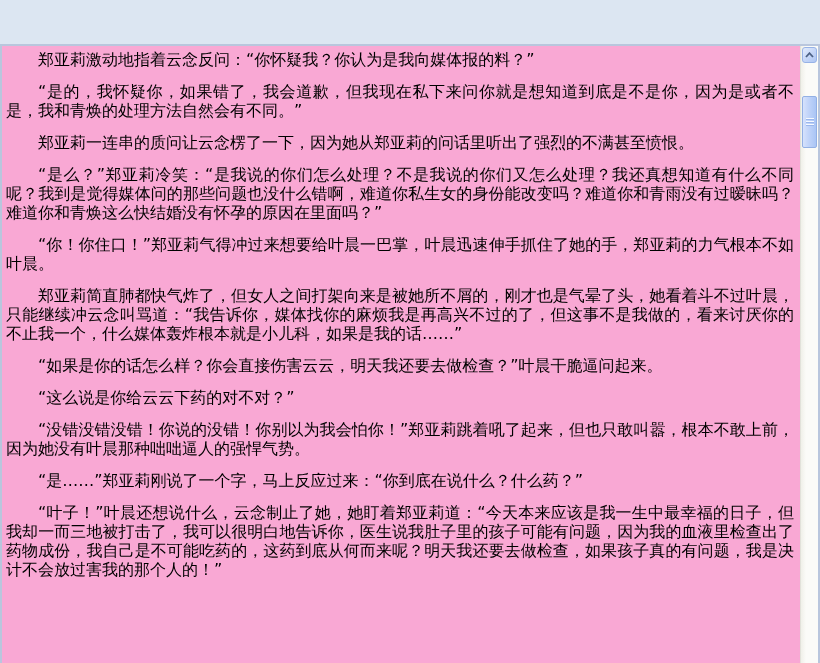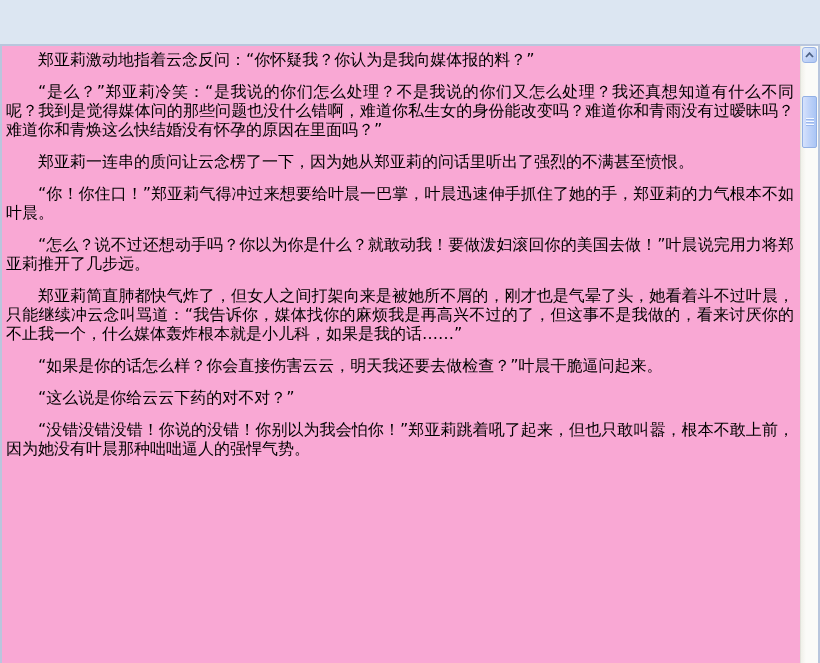--- a/index.html
+++ b/index.html
@@ -98,28 +98,30 @@
     );
   }
 </style>
 </head>
 <body>
 
 <div class="screen">
 
   <div class="content">
     <p>郑亚莉激动地指着云念反问：“你怀疑我？你认为是我向媒体报的料？”</p>
+    <p>“是的，我怀疑你，如果错了，我会道歉，但我现在私下来问你就是想知道到底是不是你，因为是或者不是，我和青焕的处理方法自然会有不同。”</p>
+    <p>郑亚莉一连串的质问让云念楞了一下，因为她从郑亚莉的问话里听出了强烈的不满甚至愤恨。</p>
     <p>“是么？”郑亚莉冷笑：“是我说的你们怎么处理？不是我说的你们又怎么处理？我还真想知道有什么不同呢？我到是觉得媒体问的那些问题也没什么错啊，难道你私生女的身份能改变吗？难道你和青雨没有过暧昧吗？难道你和青焕这么快结婚没有怀孕的原因在里面吗？”</p>
-    <p>郑亚莉一连串的质问让云念楞了一下，因为她从郑亚莉的问话里听出了强烈的不满甚至愤恨。</p>
     <p>“你！你住口！”郑亚莉气得冲过来想要给叶晨一巴掌，叶晨迅速伸手抓住了她的手，郑亚莉的力气根本不如叶晨。</p>
-    <p>“怎么？说不过还想动手吗？你以为你是什么？就敢动我！要做泼妇滚回你的美国去做！”叶晨说完用力将郑亚莉推开了几步远。</p>
     <p>郑亚莉简直肺都快气炸了，但女人之间打架向来是被她所不屑的，刚才也是气晕了头，她看着斗不过叶晨，只能继续冲云念叫骂道：“我告诉你，媒体找你的麻烦我是再高兴不过的了，但这事不是我做的，看来讨厌你的不止我一个，什么媒体轰炸根本就是小儿科，如果是我的话……”</p>
     <p>“如果是你的话怎么样？你会直接伤害云云，明天我还要去做检查？”叶晨干脆逼问起来。</p>
     <p>“这么说是你给云云下药的对不对？”</p>
     <p>“没错没错没错！你说的没错！你别以为我会怕你！”郑亚莉跳着吼了起来，但也只敢叫嚣，根本不敢上前，因为她没有叶晨那种咄咄逼人的强悍气势。</p>
+    <p>“是……”郑亚莉刚说了一个字，马上反应过来：“你到底在说什么？什么药？”</p>
+    <p>“叶子！”叶晨还想说什么，云念制止了她，她盯着郑亚莉道：“今天本来应该是我一生中最幸福的日子，但我却一而三地被打击了，我可以很明白地告诉你，医生说我肚子里的孩子可能有问题，因为我的血液里检查出了药物成份，我自己是不可能吃药的，这药到底从何而来呢？明天我还要去做检查，如果孩子真的有问题，我是决计不会放过害我的那个人的！”</p>
 
   </div>
 
   <div class="scrollbar">
     <div class="scroll-btn up">
       <span style="display:flex;">
         <svg width="9" height="6" viewBox="0 0 9 6">
           <path d="M1 5 L4.5 1.2 L8 5" fill="none" stroke="#4c6185" stroke-width="1.8"></path>
         </svg>
       </span>

